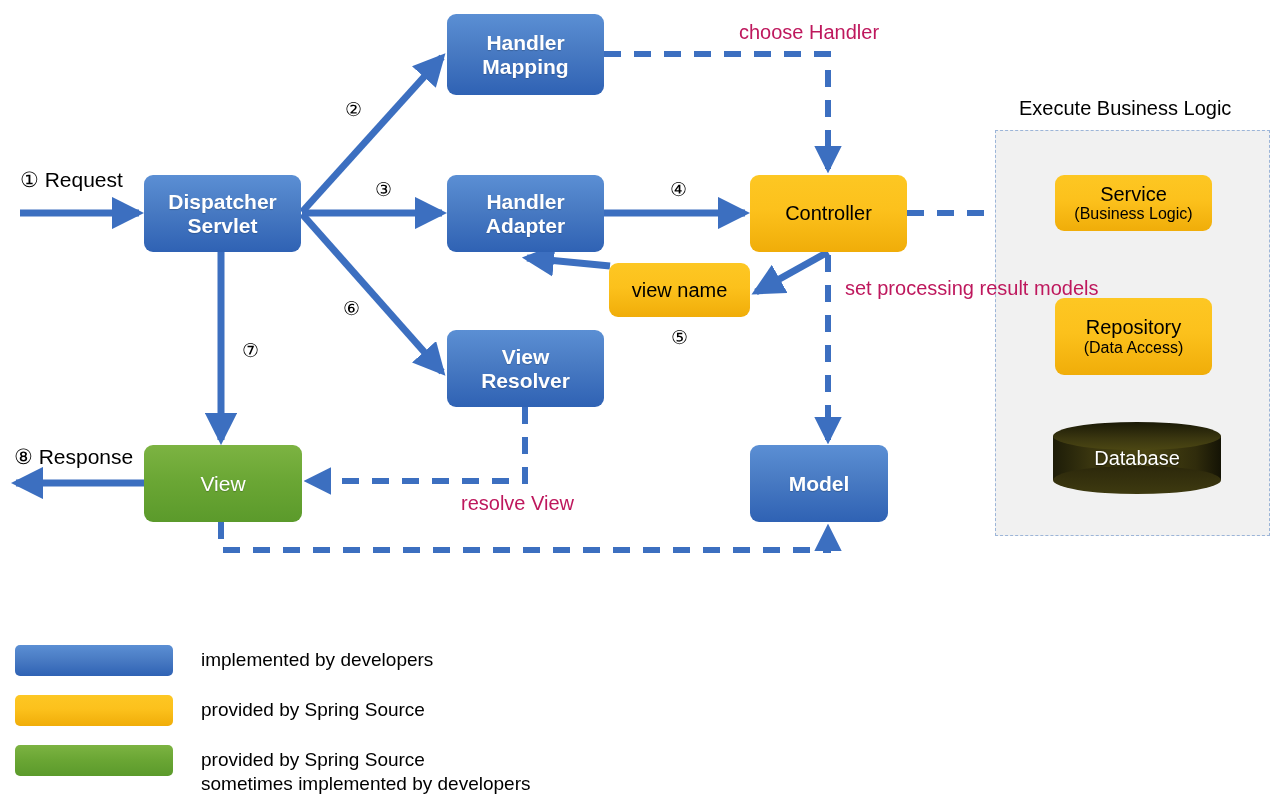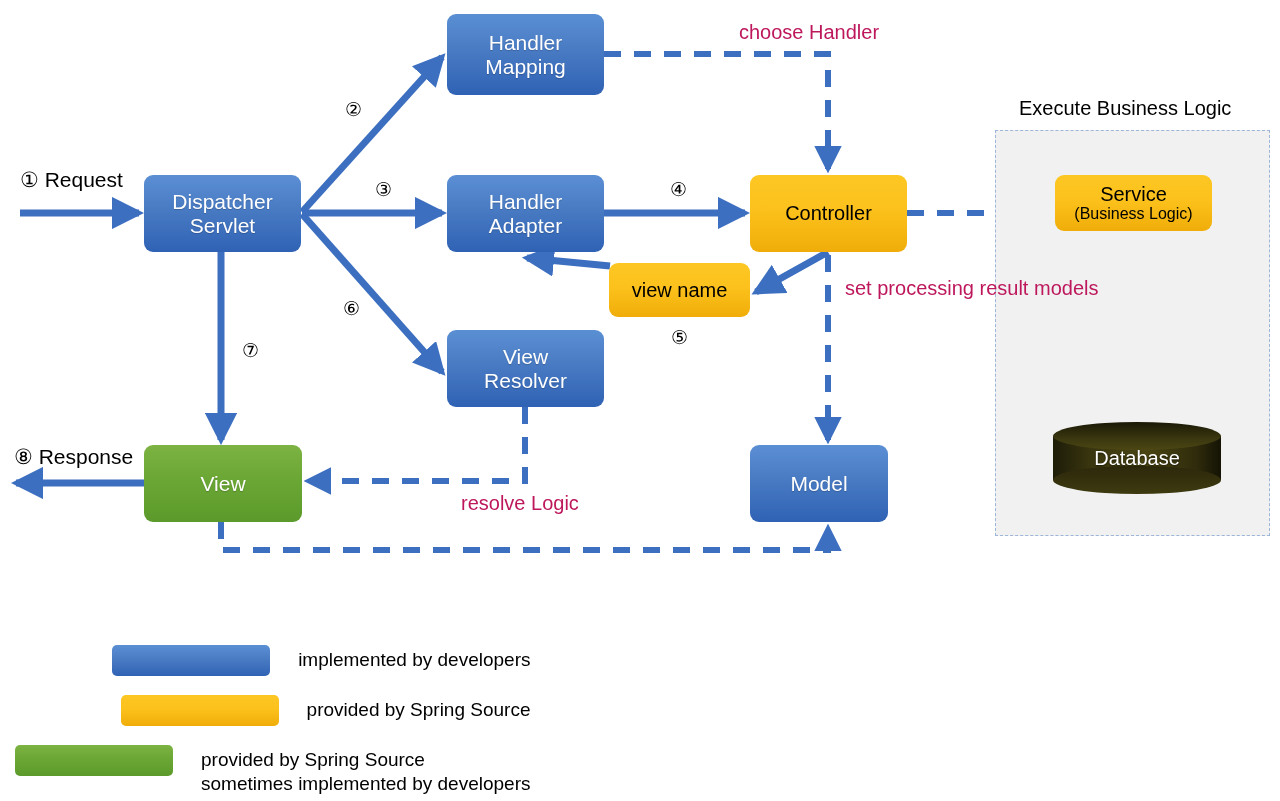--- a/index.html
+++ b/index.html
@@ -36,21 +36,21 @@
     justify-content: center;
     text-align: center;
     line-height: 1.12;
     box-sizing: border-box;
     z-index: 3;
   }
   .node-blue {
     background: linear-gradient(180deg, #5b8fd4 0%, #4a7cc4 42%, #2f62b4 100%);
     color: #ffffff;
     font-size: 21px;
-    font-weight: 400;
+    font-weight: 700;
     text-shadow: 0 1px 1px rgba(0,0,0,0.20);
   }
   .node-yellow {
     background: linear-gradient(180deg, #fdc723 0%, #fcc11c 45%, #f0ad09 100%);
     color: #000000;
     font-size: 20px;
     font-weight: 400;
   }
   .node-green {
     background: linear-gradient(180deg, #7cb342 0%, #6aa634 48%, #5b9a2b 100%);
@@ -146,21 +146,20 @@
   .legend {
     position: absolute;
     left: 15px;
     top: 645px;
     z-index: 4;
   }
   .legend-row {
     display: flex;
     align-items: flex-start;
     margin-bottom: 19px;
-    justify-content: flex-end;
   }
   .swatch {
     width: 158px;
     height: 31px;
     border-radius: 5px;
     flex: 0 0 auto;
   }
   .sw-blue   { background: linear-gradient(180deg, #5b8fd4 0%, #4a7cc4 45%, #2f62b4 100%); }
   .sw-yellow { background: linear-gradient(180deg, #fdc723 0%, #fcc11c 45%, #f0ad09 100%); }
   .sw-green  { background: linear-gradient(180deg, #7cb342 0%, #6aa634 48%, #5b9a2b 100%); }
@@ -261,20 +260,24 @@
 
   <div class="node node-blue" style="left:750px; top:445px; width:138px; height:77px;justify-content:center;">
     <span>Model</span>
   </div>
 
   <div class="node node-yellow" style="left:1055px; top:175px; width:157px; height:56px;">
     <span>Service</span>
     <span class="sub">(Business Logic)</span>
   </div>
 
+  <div class="node node-yellow" style="left:1055px; top:298px; width:157px; height:77px;">
+    <span>Repository</span>
+    <span class="sub">(Data Access)</span>
+  </div>
 
   <div class="db" style="left:1053px; top:422px; width:168px; height:72px;">
     <div class="db-body"></div>
     <div class="db-bottom"></div>
     <div class="db-top"></div>
     <div class="db-label">Database</div>
   </div>
 
   <div class="lbl-io" style="left:20px; top:168px;">① Request</div>
   <div class="lbl-io" style="left:14px; top:445px;">⑧ Response</div>
@@ -282,21 +285,21 @@
   <div class="lbl-step" style="left:345px; top:98px;">②</div>
   <div class="lbl-step" style="left:375px; top:178px;">③</div>
   <div class="lbl-step" style="left:670px; top:178px;">④</div>
   <div class="lbl-step" style="left:671px; top:326px;">⑤</div>
   <div class="lbl-step" style="left:343px; top:297px;">⑥</div>
   <div class="lbl-step" style="left:242px; top:339px;">⑦</div>
 
   <div class="lbl" style="left:739px; top:20px;">choose Handler</div>
   <div class="lbl" style="left:845px; top:276px;">set processing
 result models</div>
-  <div class="lbl" style="left:461px; top:491px;">resolve Logic</div>
+  <div class="lbl" style="left:461px; top:491px;">resolve View</div>
 
   <div class="legend">
     <div class="legend-row">
       <div class="swatch sw-blue"></div>
       <div class="legend-text">implemented by developers</div>
     </div>
     <div class="legend-row">
       <div class="swatch sw-yellow"></div>
       <div class="legend-text">provided by Spring Source</div>
     </div>

